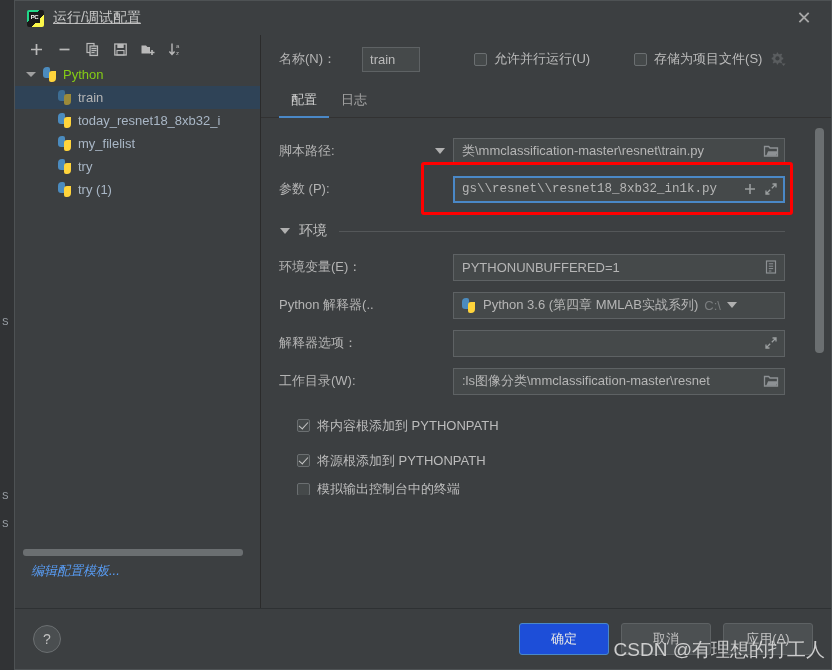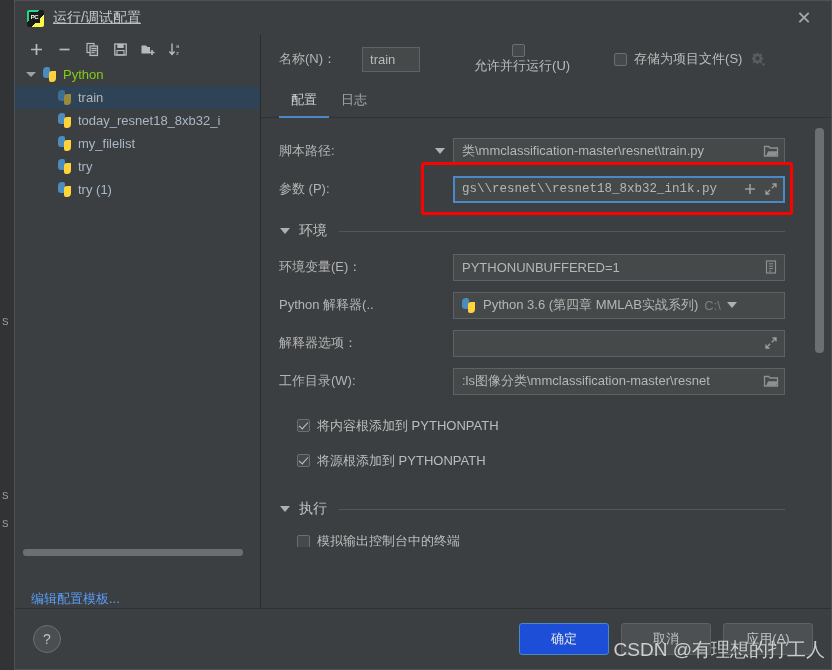--- a/index.html
+++ b/index.html
@@ -225,22 +225,23 @@
   }
   .hscroll .thumb {
     height: 7px;
     width: 220px;
     background: #6b6f71;
     border-radius: 3px;
   }
   .left-footer {
     flex: 0 0 46px;
     display: flex;
-    align-items: flex-end;
+    align-items: flex-start;
     padding-left: 16px;
+    font-style: italic;
   }
   .link {
     color: #589df6;
     font-size: 13px;
     cursor: pointer;
   }
 
   
   .right-pane {
     flex: 1 1 auto;
@@ -653,21 +654,21 @@
         <span class="link">编辑配置模板...</span>
       </div>
     </div>
 
     <div class="right-pane">
 
       <div class="name-row">
         <span class="lbl">名称(N)：</span>
         <input class="name-input" value="train" style="">
 
-        <div class="chk-wrap" style="margin-left:54px;flex-direction:column;">
+        <div class="chk-wrap" style="margin-left:54px;">
           <span class="cbox"></span>
           <span>允许并行运行(U)</span>
         </div>
 
         <div class="chk-wrap" style="margin-left:44px;">
           <span class="cbox"></span>
           <span>存储为项目文件(S)</span>
         </div>
 
         <span class="gear-ic">
@@ -786,25 +787,20 @@
 
         <div class="chk-row" style="margin-top:12px;">
           <span class="cbox checked"></span>
           <span class="chk-label">将内容根添加到 PYTHONPATH</span>
         </div>
         <div class="chk-row" style="margin-top:8px;">
           <span class="cbox checked"></span>
           <span class="chk-label">将源根添加到 PYTHONPATH</span>
         </div>
 
-        <div class="section" style="margin-top:18px;">
-          <span class="sec-tri"></span>
-          <span class="sec-title">执行</span>
-          <span class="sec-line"></span>
-        </div>
 
         <div class="chk-row" style="margin-top:9px; overflow:hidden; height:12px;">
           <span class="cbox"></span>
           <span class="chk-label">模拟输出控制台中的终端</span>
         </div>
 
         <div class="vscroll-track">
           <div class="vscroll-thumb"></div>
         </div>
       </div>

